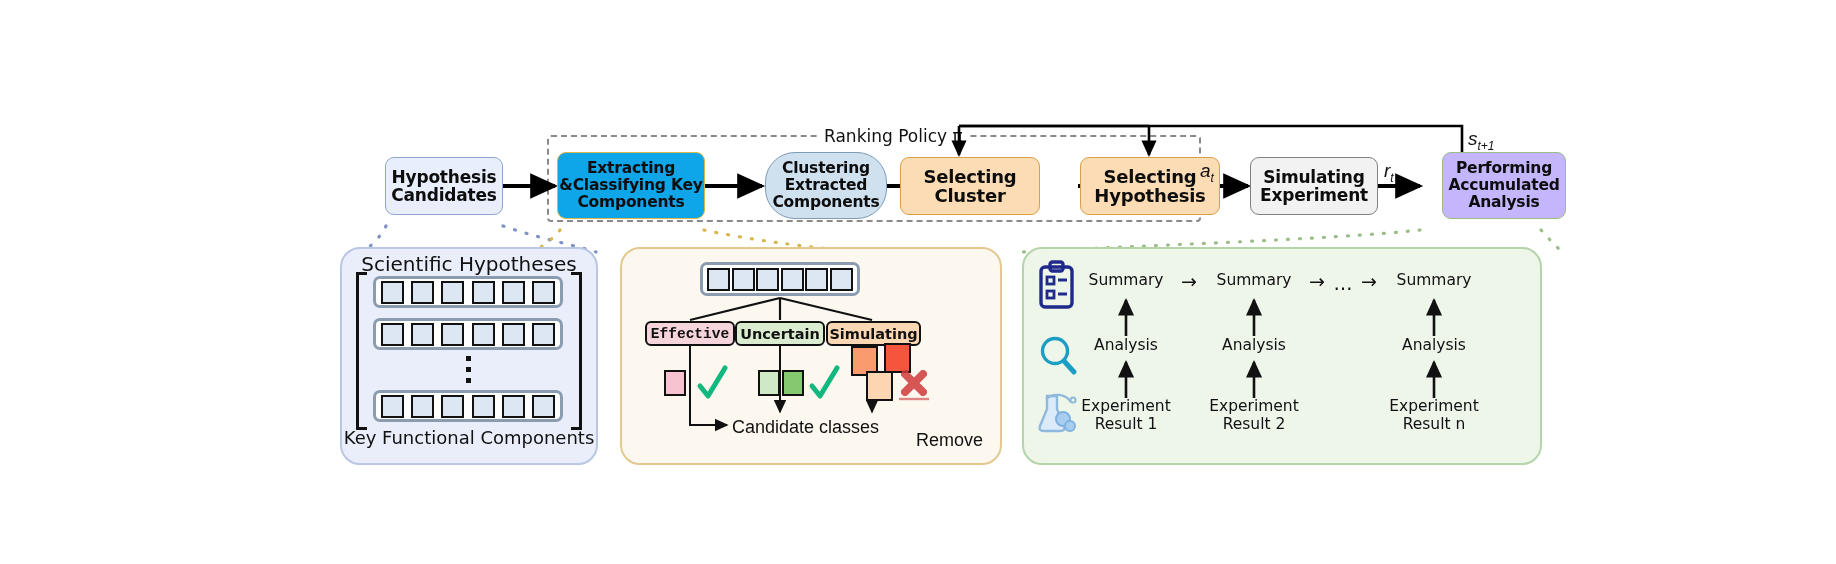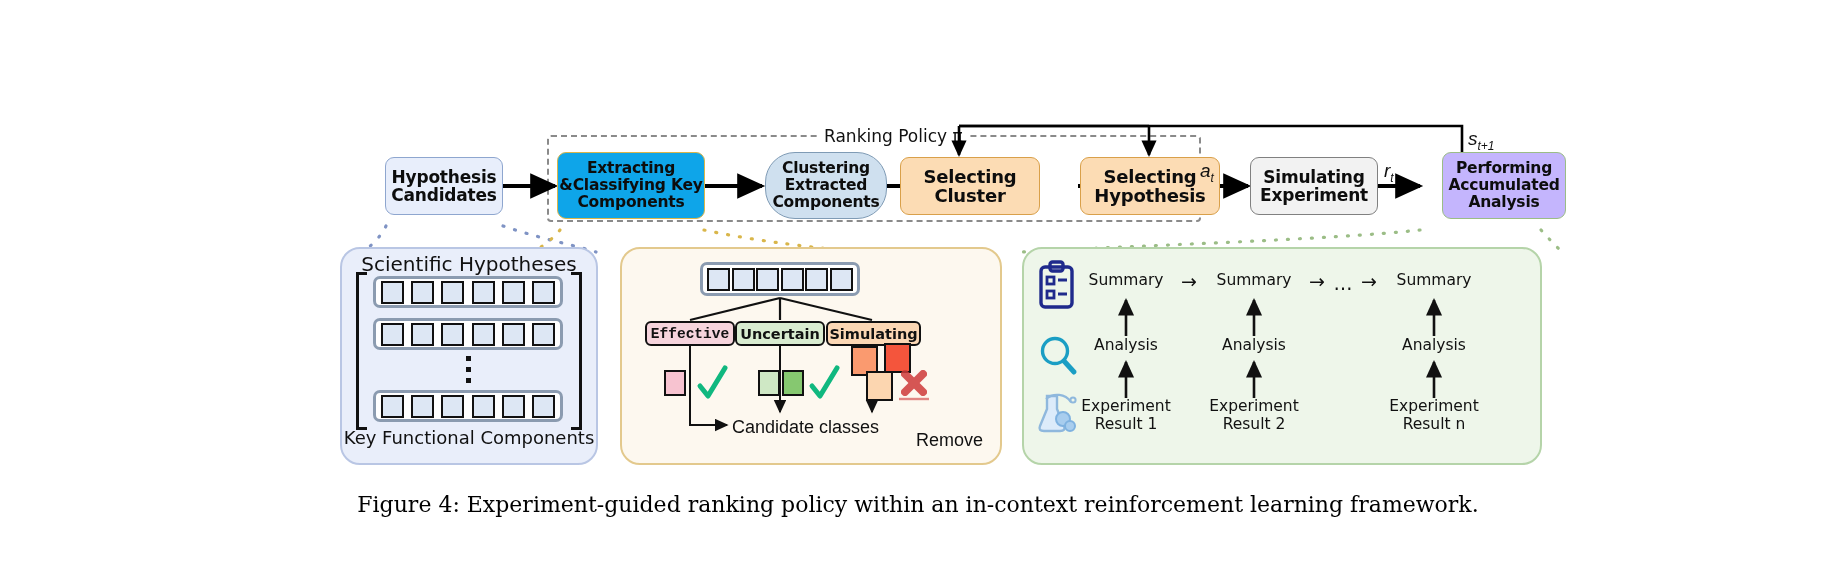--- a/index.html
+++ b/index.html
@@ -337,15 +337,14 @@
   <div class="gtext" style="left:1204px;top:337px;width:100px;">Analysis</div>
   <div class="gtext" style="left:1384px;top:337px;width:100px;">Analysis</div>
 
   <div class="gtext" style="left:1072px;top:398px;width:108px;white-space:pre-line;">Experiment
 Result 1</div>
   <div class="gtext" style="left:1200px;top:398px;width:108px;white-space:pre-line;">Experiment
 Result 2</div>
   <div class="gtext" style="left:1380px;top:398px;width:108px;white-space:pre-line;">Experiment
 Result n</div>
 
-  <div class="figcap" style="left:0;top:492px;width:1836px;text-align:center;">Figure 4: Experiment-guided ranking policy within an in-context reinforcement learning framework.</div>
 
 </div>
 
 </body></html>

